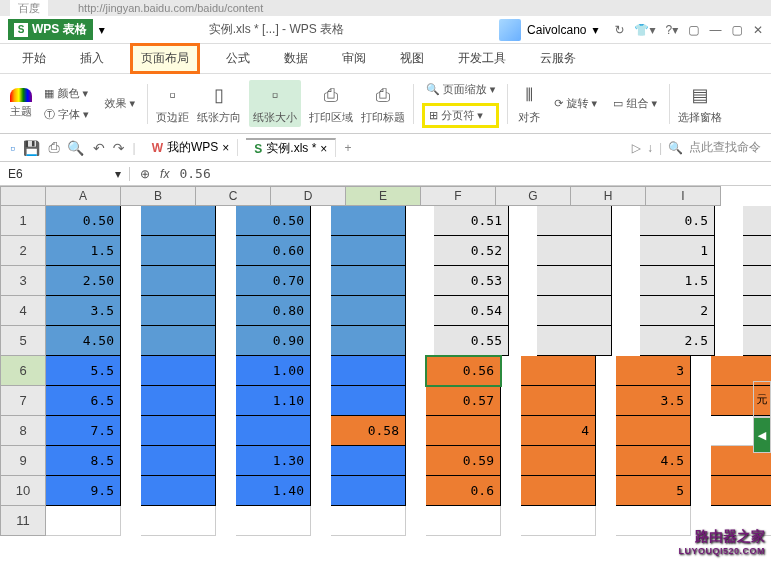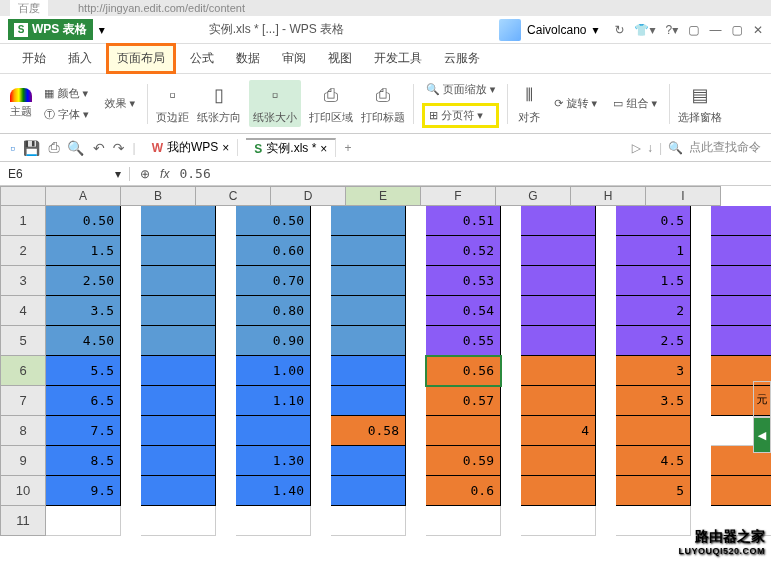--- a/index.html
+++ b/index.html
@@ -8,21 +8,21 @@
 .browser-top { height: 16px; background: #e8e8e8; display: flex; align-items: center; padding: 0 10px; color: #888; font-size: 11px; }
 .browser-top .tab { background: #fff; padding: 2px 8px; margin-right: 30px; }
 
 .titlebar { height: 28px; background: #fff; border-bottom: 1px solid #ddd; display: flex; align-items: center; padding: 9px 8px; gap: 6px; }
 .wps-logo { background: #2b8a3e; color: #fff; padding: 2px 6px; font-size: 12px; font-weight: bold; display: flex; align-items: center; gap: 4px; }
 .wps-logo::before { content: "S"; background: #fff; color: #2b8a3e; width: 14px; height: 14px; display: inline-flex; align-items: center; justify-content: center; font-size: 10px; }
 .title-doc { color: #555; font-size: 12px; margin-left: 98px; }
 .avatar { width: 22px; height: 22px; background: linear-gradient(135deg,#a8d8ff,#6ab0ff); border-radius: 2px; margin-left: auto; }
 .win-btns { display: flex; gap: 10px; margin-left: 10px; color: #666; }
 
-.menubar { height: 30px; display: flex; align-items: center; padding: 0 14px; gap: 6px; border-bottom: 1px solid #ddd; }
+.menubar { height: 30px; display: flex; align-items: center; padding: 0 14px; gap: 18px; border-bottom: 1px solid #ddd; }
 .menubar span { color: #444; padding: 4px 8px; cursor: pointer; }
 .menu-active { border: 3px solid #f97316; background: #fffde0; }
 
 .ribbon { height: 60px; border-bottom: 1px solid #ccc; display: flex; align-items: center; padding: 0 10px; gap: 8px; position: relative; }
 .ribbon-group { display: flex; flex-direction: column; align-items: center; gap: 2px; font-size: 11px; color: #555; }
 .ribbon-group .icon-big { width: 26px; height: 26px; display: flex; align-items: center; justify-content: center; font-size: 18px; }
 .ribbon-small { display: flex; align-items: center; gap: 3px; font-size: 11px; color: #555; padding: 2px 4px; }
 .vsep { width: 1px; height: 40px; background: #ddd; }
 .page-size-active { background: #d4edda; padding: 2px 4px; border-radius: 2px; }
 .page-break-hl { border: 3px solid #f5e400; padding: 2px 4px; }
@@ -50,38 +50,38 @@
 .row-headers { display: flex; flex-direction: column; }
 .row-h { width: 46px; height: 30px; border: 1px solid #aaa; border-top: none; background: #e8e8e8; text-align: center; font-size: 13px; color: #444; display: flex; align-items: center; justify-content: center; }
 .row-h.sel { background: #d0e4c0; }
 
 .grid { position: relative; }
 .grid-body { display: flex; flex-direction: column; }
 .grid-row { display: flex; gap: 20px; }
 .cell { width: 75px; height: 30px; border-right: 1px solid #000; border-bottom: 1px solid #000; font-family: monospace; font-size: 13px; display: flex; align-items: center; justify-content: flex-end; padding-right: 6px; }
 .cell.noborder { border-color: #ccc; }
 .bg-blue { background: #5b9bd5; }
-.bg-yellow { background: #8b5cf6; }
+.bg-yellow { background: #e5e5e5; margin-left: 8px; }
 .bg-green { background: #3b82f6; }
 .bg-orange { background: #ed7d31; }
 .active-cell { outline: 2px solid #2b8a3e; outline-offset: -1px; position: relative; z-index: 2; }
 
 .right-strip { position: absolute; right: 0; top: 195px; width: 18px; display: flex; flex-direction: column; }
 .strip-box { height: 36px; border: 1px solid #ccc; display: flex; align-items: center; justify-content: center; font-size: 11px; }
 .strip-green { background: #2b8a3e; color: #fff; }
 
-.watermark { position: absolute; right: 6px; bottom: 6px; color: #000000; font-weight: bold; font-size: 14px; text-shadow: 1px 1px 2px #000; text-align: right; }
+.watermark { position: absolute; right: 6px; bottom: 6px; color: #701a75; font-weight: bold; font-size: 14px; text-shadow: 1px 1px 2px #000; text-align: right; }
 .watermark small { display: block; font-size: 9px; letter-spacing: 0.5px; }
 </style>
 </head>
 <body>
 
 <div class="browser-top">
   <span class="tab">百度</span>
-  <span>http://jingyan.edit.com/edit/content</span>
+  <span>http://jingyan.baidu.com/baidu/content</span>
 </div>
 
 <div class="titlebar">
   <span class="wps-logo">
       <span>WPS 表格</span>
     </span>
   <span>▾</span>
   <span class="title-doc">实例.xls * [...] - WPS 表格</span>
   <span class="avatar"></span>
   <span>Caivolcano</span>

